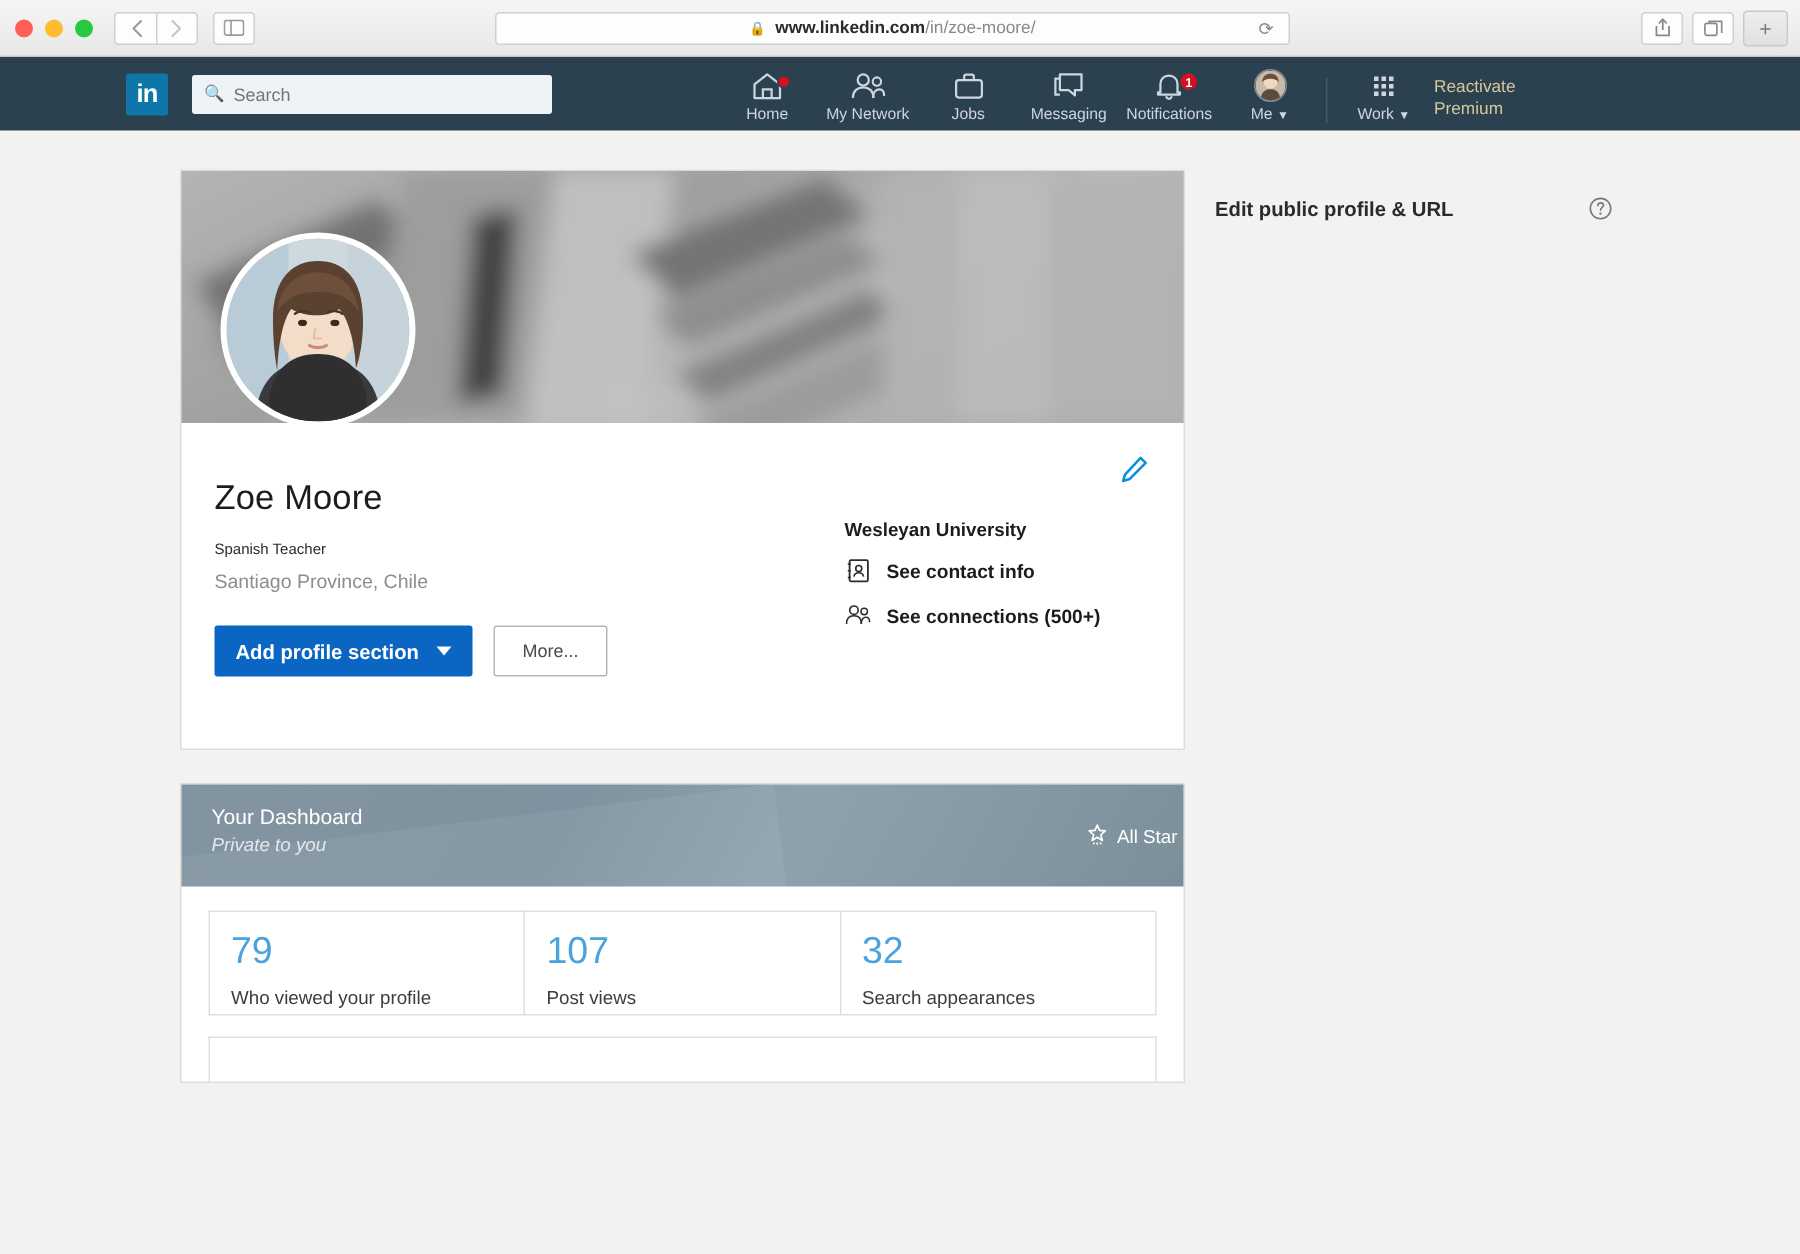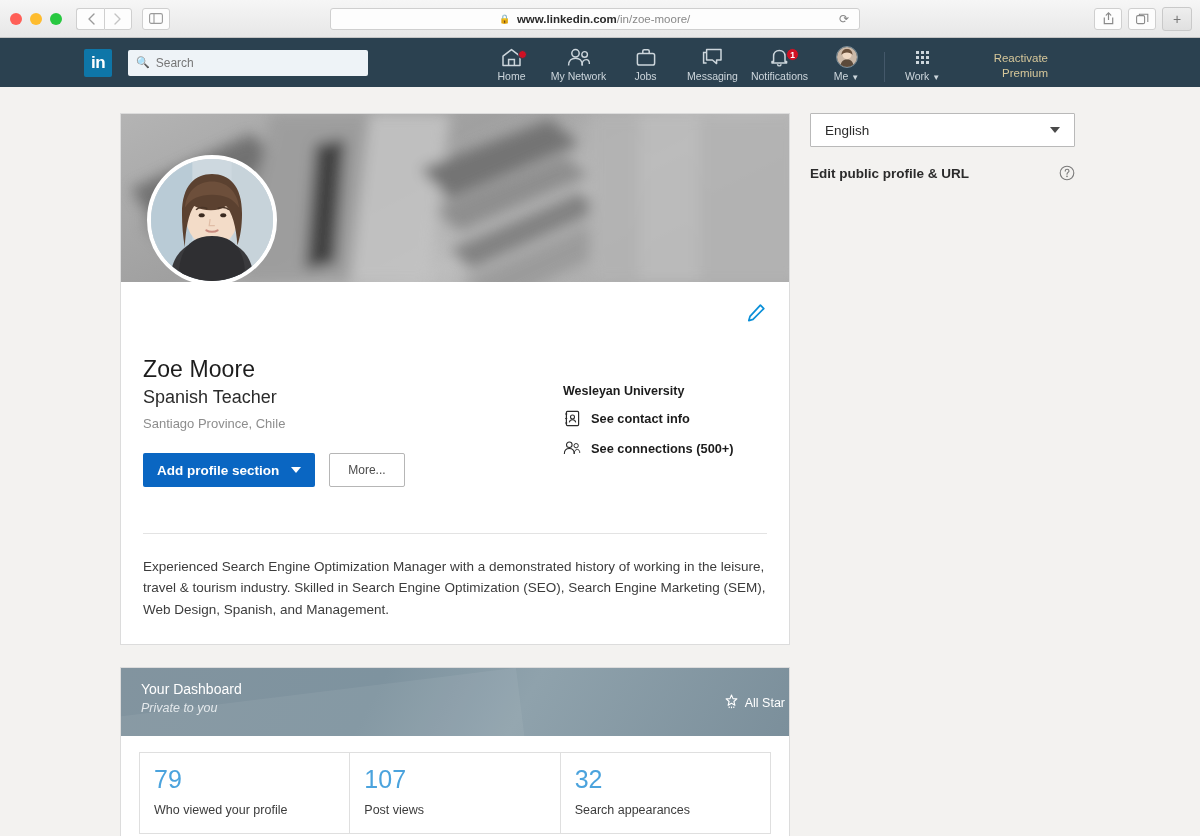--- a/index.html
+++ b/index.html
@@ -121,21 +121,21 @@
     width: 22px; height: 22px; border-radius: 50%;
     overflow: hidden; border: 1px solid #7d8f9a;
   }
   .nav-divider { width: 1px; height: 30px; background: #44586a; margin: 0 4px 5px 4px; align-self: flex-end; }
   .grid-ico { display: grid; grid-template-columns: repeat(3, 3px); grid-gap: 2px; }
   .grid-ico i { width: 3px; height: 3px; background: #cdd6dc; display: block; }
   .premium-link {
     color: #d6c79a;
     font-size: 11.5px;
     line-height: 1.35;
-    text-align: right;
+    text-align: left;
     width: 92px;
     padding-bottom: 5px;
     align-self: flex-end;
   }
 
   
   .page {
     display: flex;
     padding: 26px 0 0 0;
     gap: 20px;
@@ -165,24 +165,24 @@
     background: #cfd6db;
   }
   .avatar-big svg { display:block; width:100%; height:100%; }
 
   .edit-pencil {
     position: absolute; right: 22px; top: 20px;
     width: 22px; height: 22px;
     color: #0a66c2;
   }
 
-  .profile-grid { display: flex; padding-top: 74px; }
+  .profile-grid { display: flex; padding-top: 36px; }
   .profile-left { width: 420px; }
   .p-name { font-size: 23px; color: #1c1c1c; font-weight: normal; letter-spacing: 0.1px; }
-  .p-headline { font-size: 18px; color: #2b2b2b; margin-top: 4px; }
+  .p-headline { font-size: 10px; color: #2b2b2b; margin-top: 16px; }
   .p-location { font-size: 13px; color: #8d8d8d; margin-top: 8px; }
 
   .btn-row { display: flex; gap: 14px; margin-top: 22px; }
   .btn-primary {
     background: #0a66c2; color: #fff;
     border: none; border-radius: 2px;
     height: 34px; padding: 0 14px;
     font-size: 13.5px; font-weight: bold;
     display: flex; align-items: center; gap: 12px;
     font-family: "Liberation Sans", sans-serif;
@@ -231,21 +231,21 @@
     position: absolute; right: 4px; top: 26px;
     color: #fff; font-size: 12.5px; font-weight: normal;
     display: flex; align-items: center; gap: 6px; z-index:2;
   }
 
   .stats { display: flex; padding: 16px 18px 0 18px; }
   .stat {
     flex: 1;
     border: 1px solid #dfdfdf;
     border-right: none;
-    padding: 14px 14px 16px 14px;
+    padding: 14px 14px 4px 14px;
   }
   .stat:last-child { border-right: 1px solid #dfdfdf; }
   .stat-num { color: #4ba3dd; font-size: 25px; font-weight: normal; line-height: 1; }
   .stat-lbl { font-size: 12.5px; color: #3c3c3c; margin-top: 11px; }
 
   .career {
     margin: 14px 18px 0 18px;
     border: 1px solid #dfdfdf;
     border-bottom: none;
     padding: 13px 16px 16px 16px;
@@ -529,21 +529,20 @@
                     <circle cx="14.6" cy="5.4" r="2.4" stroke="#2b2b2b" stroke-width="1.1" fill="none"></circle>
                     <path d="M12.4 14.6 C12.4 11.2 14 9.6 16 9.6 C17.4 9.6 18.6 10.8 18.6 13.4" stroke="#2b2b2b" stroke-width="1.1" fill="none"></path>
                   </svg>
               </span>
               <span class="lbl">See connections (500+)</span>
             </div>
           </div>
         </div>
       </div>
 
-      <div class="summary">Experienced Search Engine Optimization Manager with a demonstrated history of working in the leisure, travel &amp; tourism industry. Skilled in Search Engine Optimization (SEO), Search Engine Marketing (SEM), Web Design, Spanish, and Management.</div>
       <div style="height:24px"></div>
     </div>
 
     <div class="dash">
       <div class="dash-head">
         <div class="dash-title">Your Dashboard</div>
         <div class="dash-sub">Private to you</div>
         <div class="allstar">
           <span>
             <svg width="15" height="15" viewBox="0 0 15 15">
@@ -573,24 +572,20 @@
       </div>
 
       <div class="career">
         
         
       </div>
     </div>
   </div>
 
   <div class="side-col">
-    <div class="lang-select">
-      <span>English</span>
-      <span class="sel-caret"></span>
-    </div>
     <div class="side-row">
       <span class="side-link">Edit public profile &amp; URL</span>
       <span class="help-ico">
         <svg width="16" height="16" viewBox="0 0 16 16">
             <circle cx="8" cy="8" r="6.8" stroke="#7a7a7a" stroke-width="1.1" fill="none"></circle>
             <path d="M6.2 6.1 C6.2 4.9 7 4.2 8.1 4.2 C9.2 4.2 10 4.9 10 5.9 C10 7.5 8 7.4 8 9.2" stroke="#7a7a7a" stroke-width="1.1" fill="none" stroke-linecap="round"></path>
             <circle cx="8" cy="11.4" r="0.8" fill="#7a7a7a"></circle>
           </svg>
       </span>
     </div>

